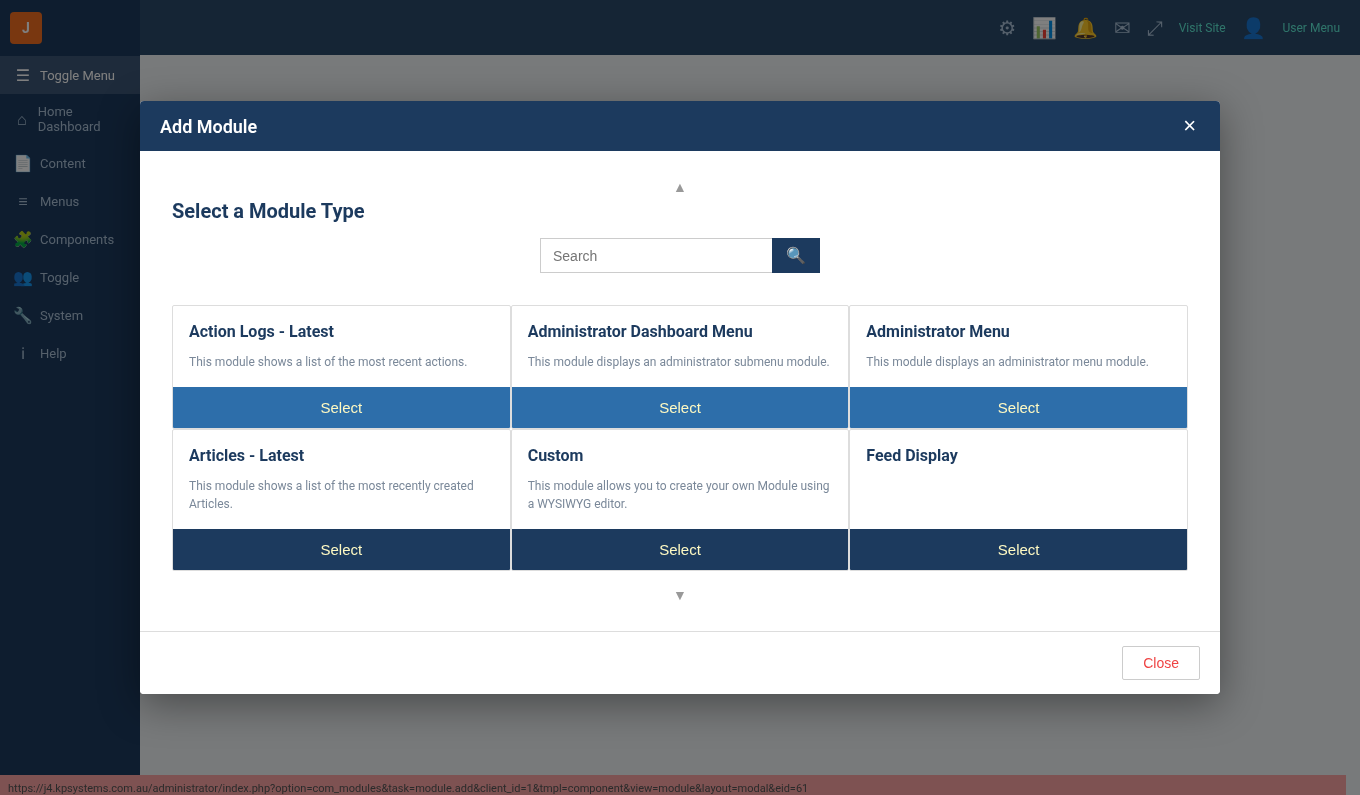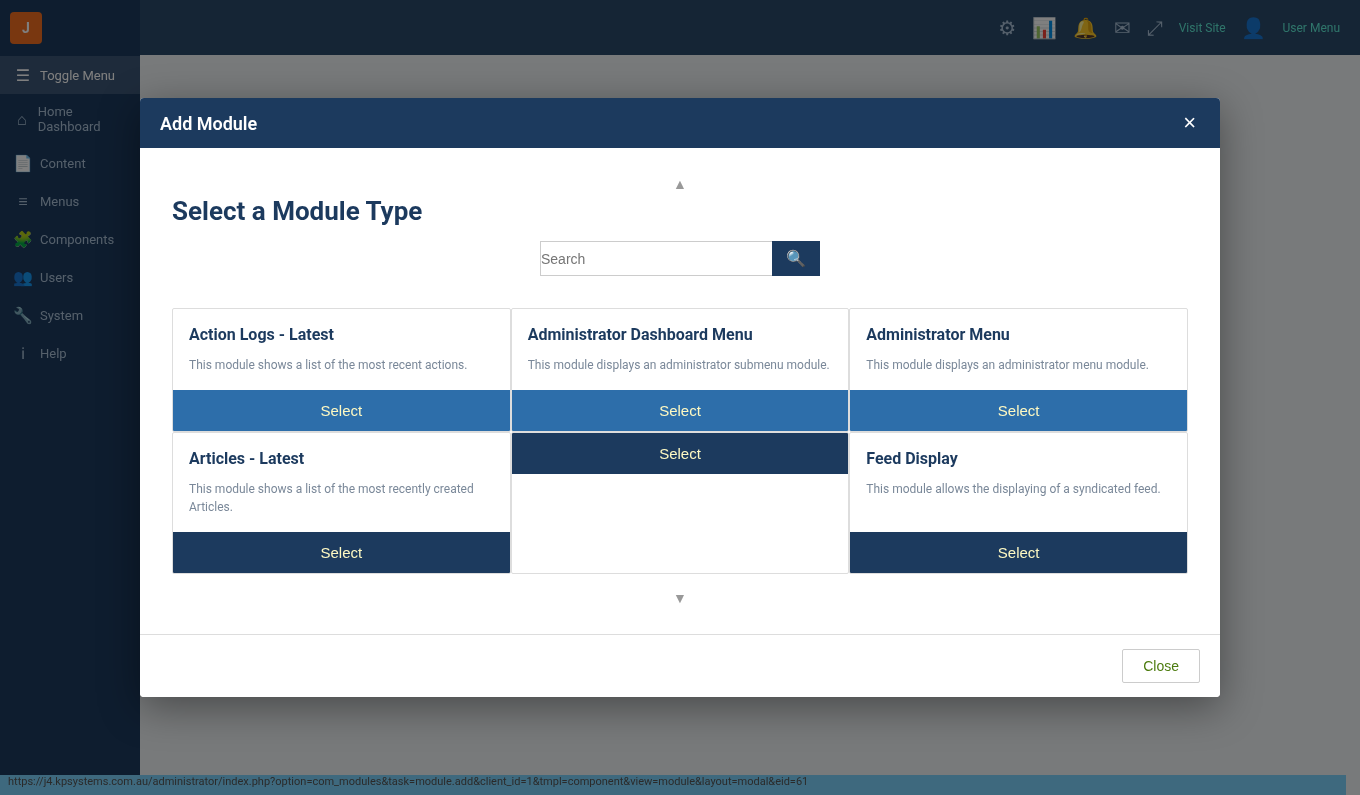--- a/index.html
+++ b/index.html
@@ -109,23 +109,23 @@
       bottom: 20px;
       background: #f0f4f7;
     }
 
     .status-bar {
       position: absolute;
       bottom: 0;
       left: 0;
       right: 14px;
       height: 20px;
-      background: #7dd3fc;
-      display: flex;
-      align-items: flex-start;
+      background: #fca5a5;
+      display: flex;
+      align-items: flex-end;
       padding: 0 8px;
       font-size: 11px;
       color: #555;
     }
 
     
     .modal-overlay {
       position: absolute;
       top: 0; left: 0;
       width: 100%; height: 100%;
@@ -185,40 +185,40 @@
     }
     .modal-body::-webkit-scrollbar-track {
       background: #f1f1f1;
     }
     .modal-body::-webkit-scrollbar-thumb {
       background: #c1c1c1;
       border-radius: 2px;
     }
 
     .section-title {
-      font-size: 26px;
+      font-size: 20px;
       font-weight: 700;
       color: #1c3a5e;
       margin-bottom: 15px;
     }
 
     .search-row {
       display: flex;
       justify-content: center;
       margin-bottom: 32px;
     }
 
     .search-wrapper {
       display: flex;
       width: 280px;
     }
 
     .search-input {
       flex: 1;
-      padding: 8px 0;
+      padding: 8px 12px;
       border: 1px solid #ccc;
       border-right: none;
       font-size: 14px;
       outline: none;
       color: #999;
     }
 
     .search-button {
       background: #1c3a5e;
       border: none;
@@ -288,21 +288,21 @@
       flex-shrink: 0;
       background: white;
     }
 
     .close-button {
       background: white;
       border: 1px solid #ccc;
       padding: 8px 20px;
       font-size: 14px;
       cursor: pointer;
-      color: #4d7c0f;
+      color: #ef4444;
       border-radius: 2px;
     }
 
     .scroll-arrow {
       text-align: center;
       color: #999;
       font-size: 14px;
       padding: 4px;
     }
   </style>
@@ -332,21 +332,21 @@
     <div class="sidebar-item">
       <span class="icon">≡</span>
       <span>Menus</span>
     </div>
     <div class="sidebar-item">
       <span class="icon">🧩</span>
       <span>Components</span>
     </div>
     <div class="sidebar-item">
       <span class="icon">👥</span>
-      <span>Users</span>
+      <span>Toggle</span>
     </div>
     <div class="sidebar-item">
       <span class="icon">🔧</span>
       <span>System</span>
     </div>
     <div class="sidebar-item">
       <span class="icon">ℹ</span>
       <span>Help</span>
     </div>
   </div>
@@ -428,29 +428,32 @@
           <div class="module-card-body">
             <div class="module-card-title">Articles - Latest</div>
             <div class="module-card-desc">This module shows a list of the most recently created Articles.</div>
           </div>
           <div class="module-card-footer">
             <button class="select-button select-button-dark">Select</button>
           </div>
         </div>
 
         <div class="module-card">
+          <div class="module-card-body">
+            <div class="module-card-title">Custom</div>
+            <div class="module-card-desc">This module allows you to create your own Module using a WYSIWYG editor.</div>
+          </div>
           <div class="module-card-footer">
             <button class="select-button select-button-dark">Select</button>
           </div>
         </div>
 
         <div class="module-card">
           <div class="module-card-body">
             <div class="module-card-title">Feed Display</div>
-            <div class="module-card-desc">This module allows the displaying of a syndicated feed.</div>
           </div>
           <div class="module-card-footer">
             <button class="select-button select-button-dark">Select</button>
           </div>
         </div>
 
       </div>
 
       <div class="scroll-arrow" style="margin-top: 12px;">▼</div>
 

